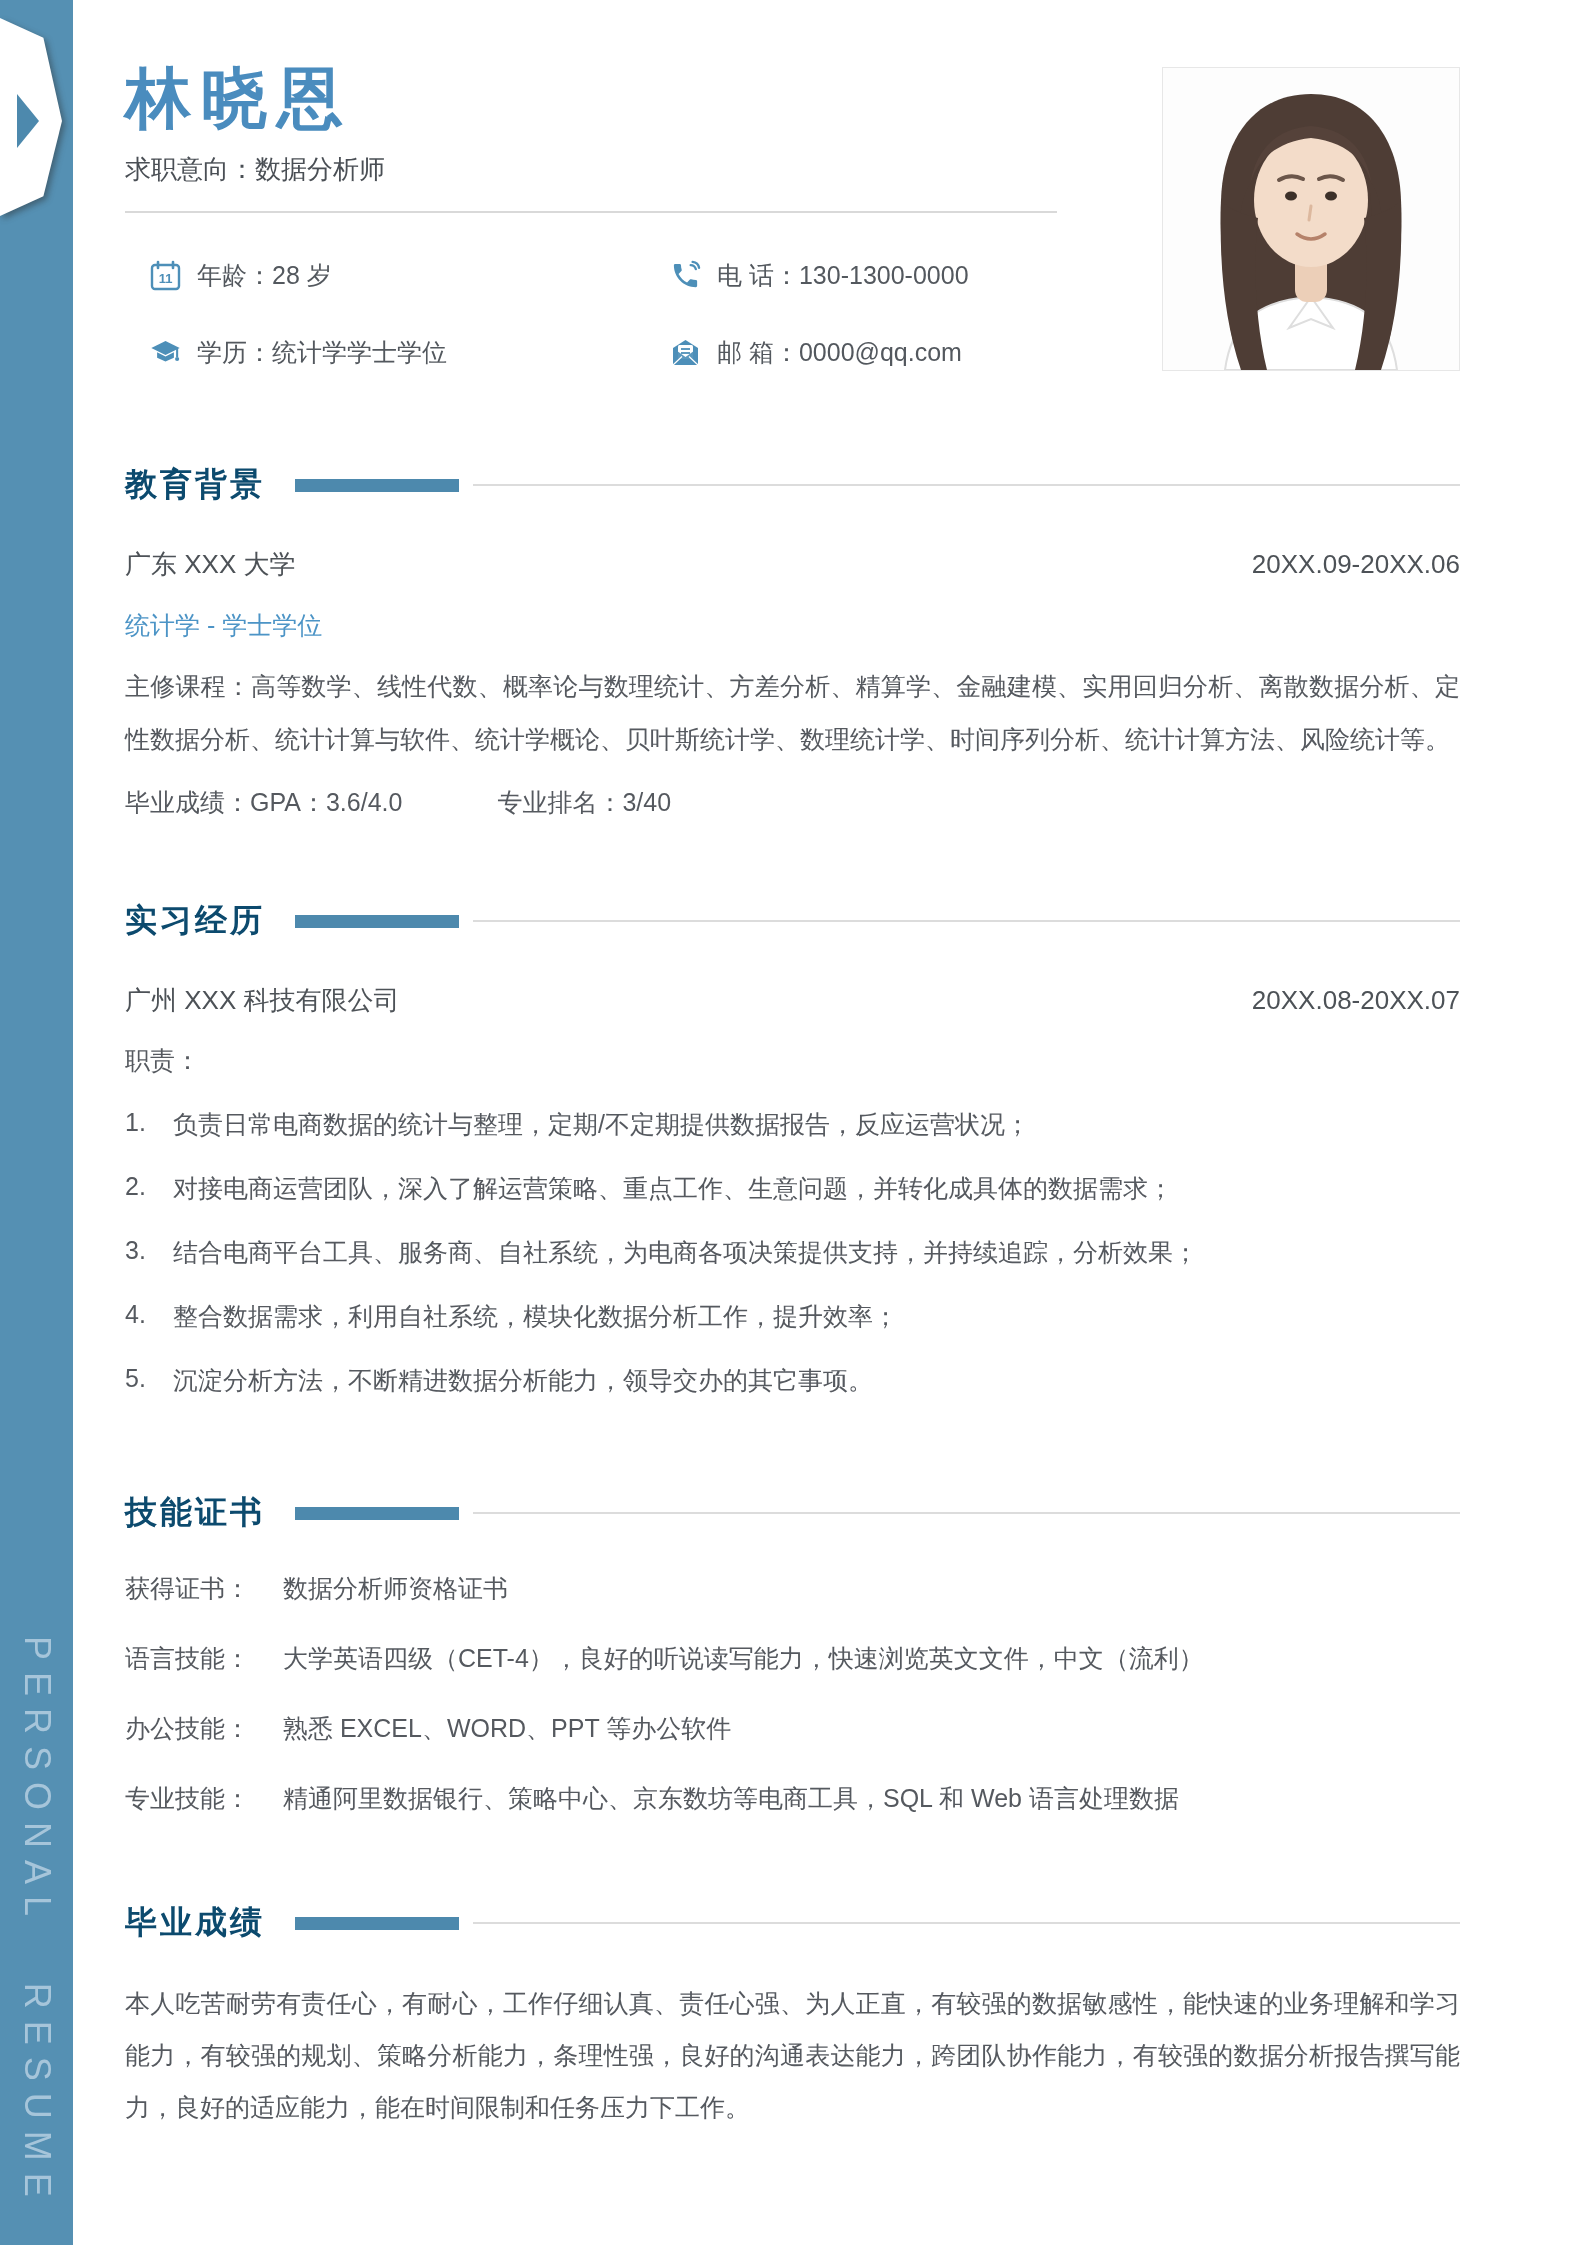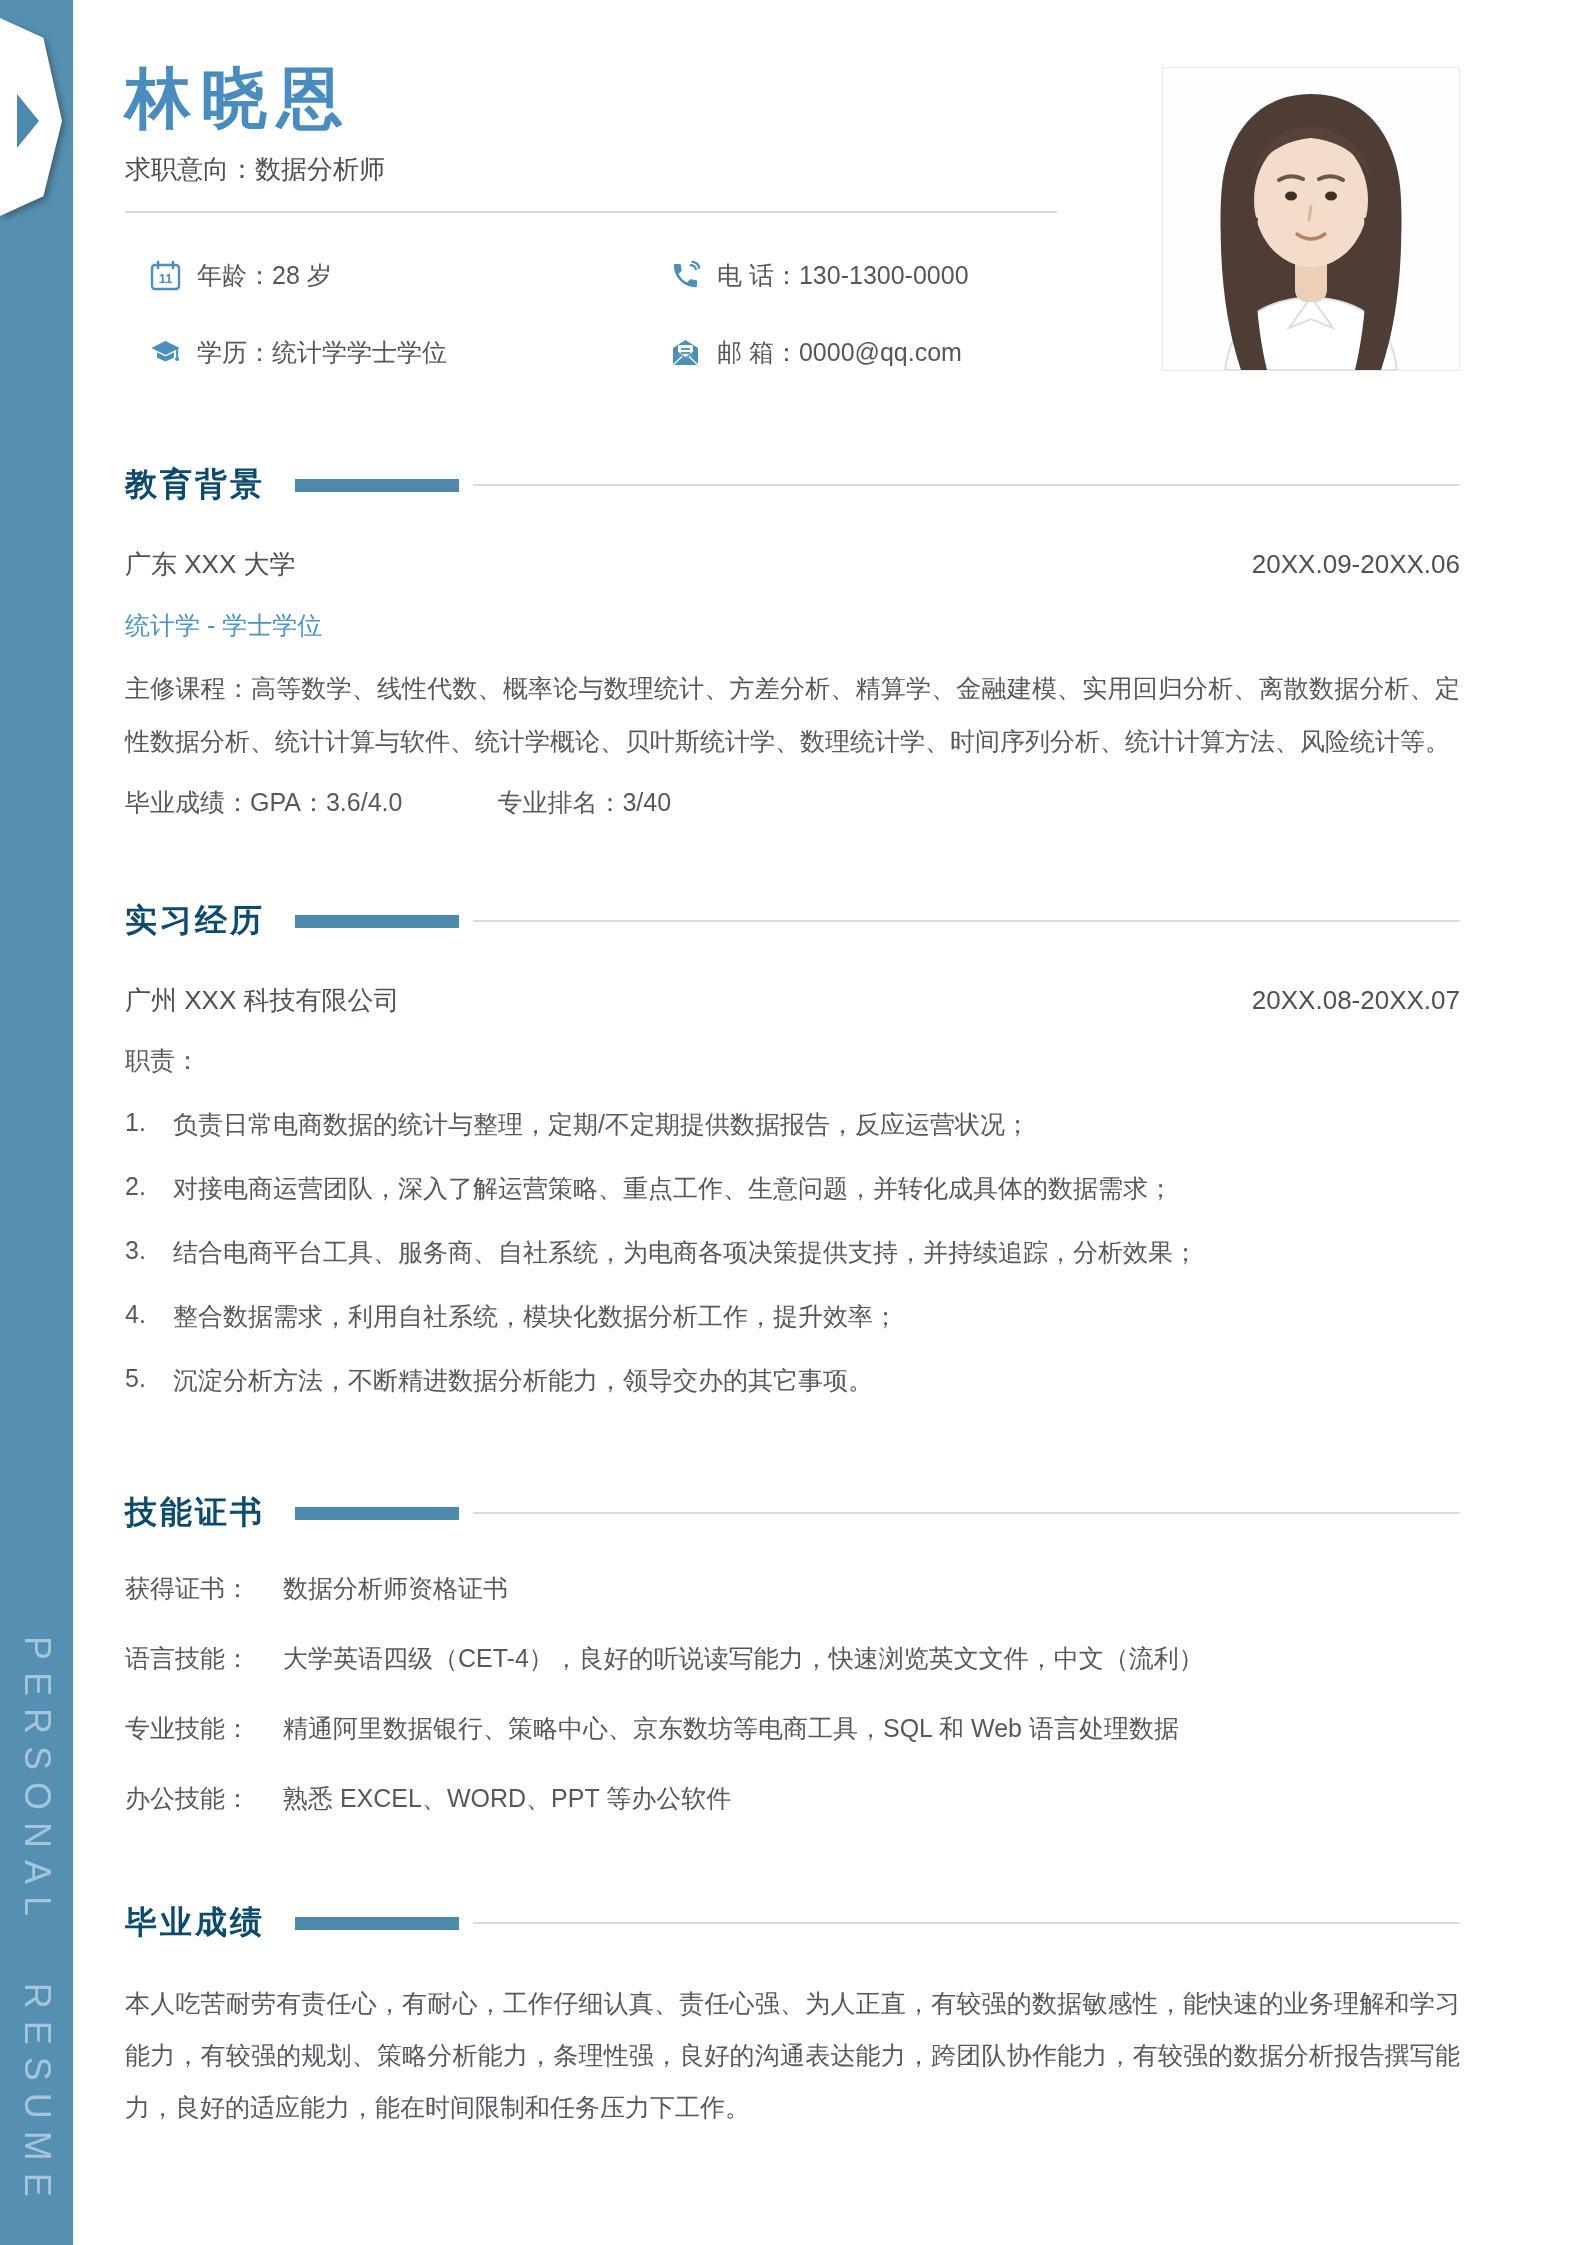--- a/index.html
+++ b/index.html
@@ -90,21 +90,21 @@
   .mt-sec4 { margin-top:86px; }
 
   .row-between {
     margin-top:40px;
     display:flex; justify-content:space-between; align-items:baseline;
     font-size:26px; color:#4d5257;
   }
   .blue-sub { margin-top:27px; font-size:25px; color:#4c94c6; }
   .para {
     margin-top:20px; font-size:25px; line-height:53px;
-    color:#55595f; text-align:justify;
+    color:#55595f; text-align:justify;font-family:Liberation Mono, monospace;
   }
   .gpa-row { margin-top:18px; display:flex; gap:95px; font-size:25px; color:#55595f; }
 
   .duties-label { margin-top:26px; font-size:25px; color:#55595f; }
   .duties { margin-top:6px; list-style:none; }
   .duty { display:flex; margin-top:31px; font-size:25px; color:#55595f; }
   .duty-num { width:48px; flex:0 0 auto; }
 
   .skills { margin-top:4px; }
   .skill-row { display:flex; margin-top:37px; font-size:25px; color:#55595f; }
@@ -265,27 +265,27 @@
     <div class="skills">
       <div class="skill-row">
         <span class="skill-label">获得证书：</span>
         <span class="skill-value">数据分析师资格证书</span>
       </div>
       <div class="skill-row">
         <span class="skill-label">语言技能：</span>
         <span class="skill-value">大学英语四级（CET-4），良好的听说读写能力，快速浏览英文文件，中文（流利）</span>
       </div>
       <div class="skill-row">
+        <span class="skill-label">办公技能：</span>
+        <span class="skill-value">熟悉 EXCEL、WORD、PPT 等办公软件</span>
+      </div>
+      <div class="skill-row">
         <span class="skill-label">专业技能：</span>
         <span class="skill-value">精通阿里数据银行、策略中心、京东数坊等电商工具，SQL 和 Web 语言处理数据</span>
       </div>
-      <div class="skill-row">
-        <span class="skill-label">办公技能：</span>
-        <span class="skill-value">熟悉 EXCEL、WORD、PPT 等办公软件</span>
-      </div>
     </div>
 
     <div class="sec-head mt-sec4">
       <h2>毕业成绩</h2>
       <span class="sec-bar"></span>
       <span class="sec-line"></span>
     </div>
     <div class="eval">本人吃苦耐劳有责任心，有耐心，工作仔细认真、责任心强、为人正直，有较强的数据敏感性，能快速的业务理解和学习能力，有较强的规划、策略分析能力，条理性强，良好的沟通表达能力，跨团队协作能力，有较强的数据分析报告撰写能力，良好的适应能力，能在时间限制和任务压力下工作。</div>
 
   </div>

